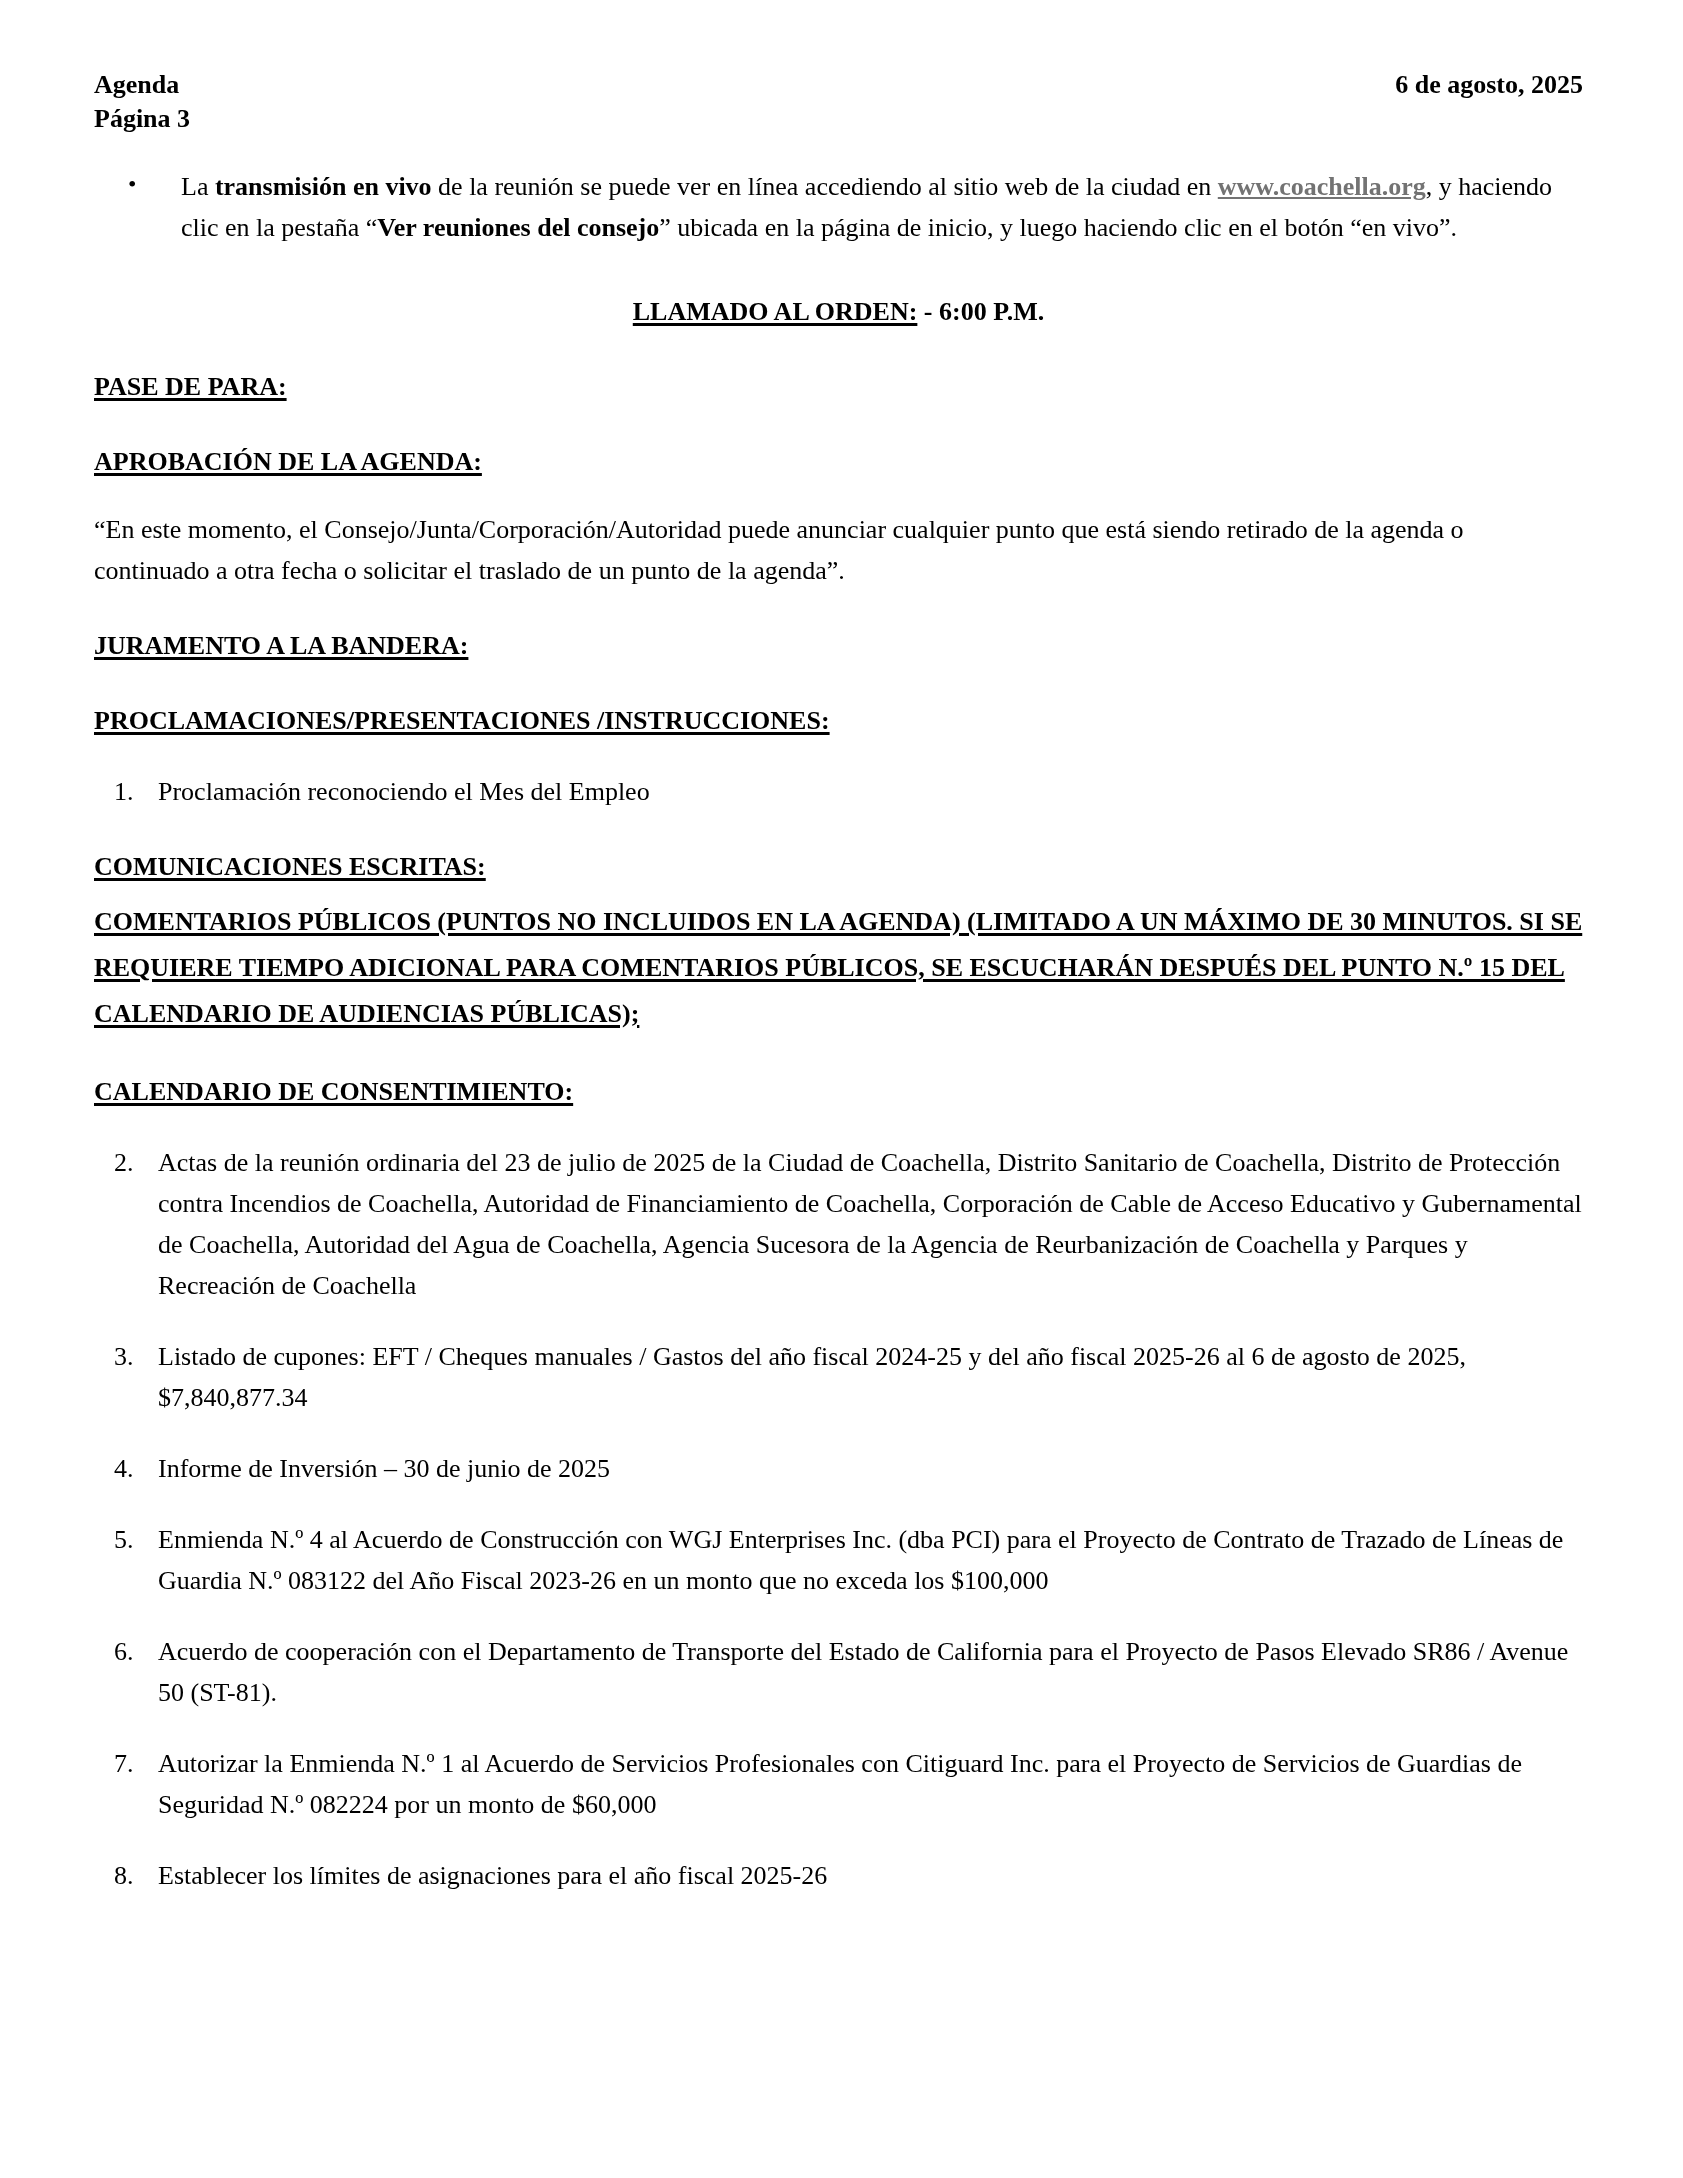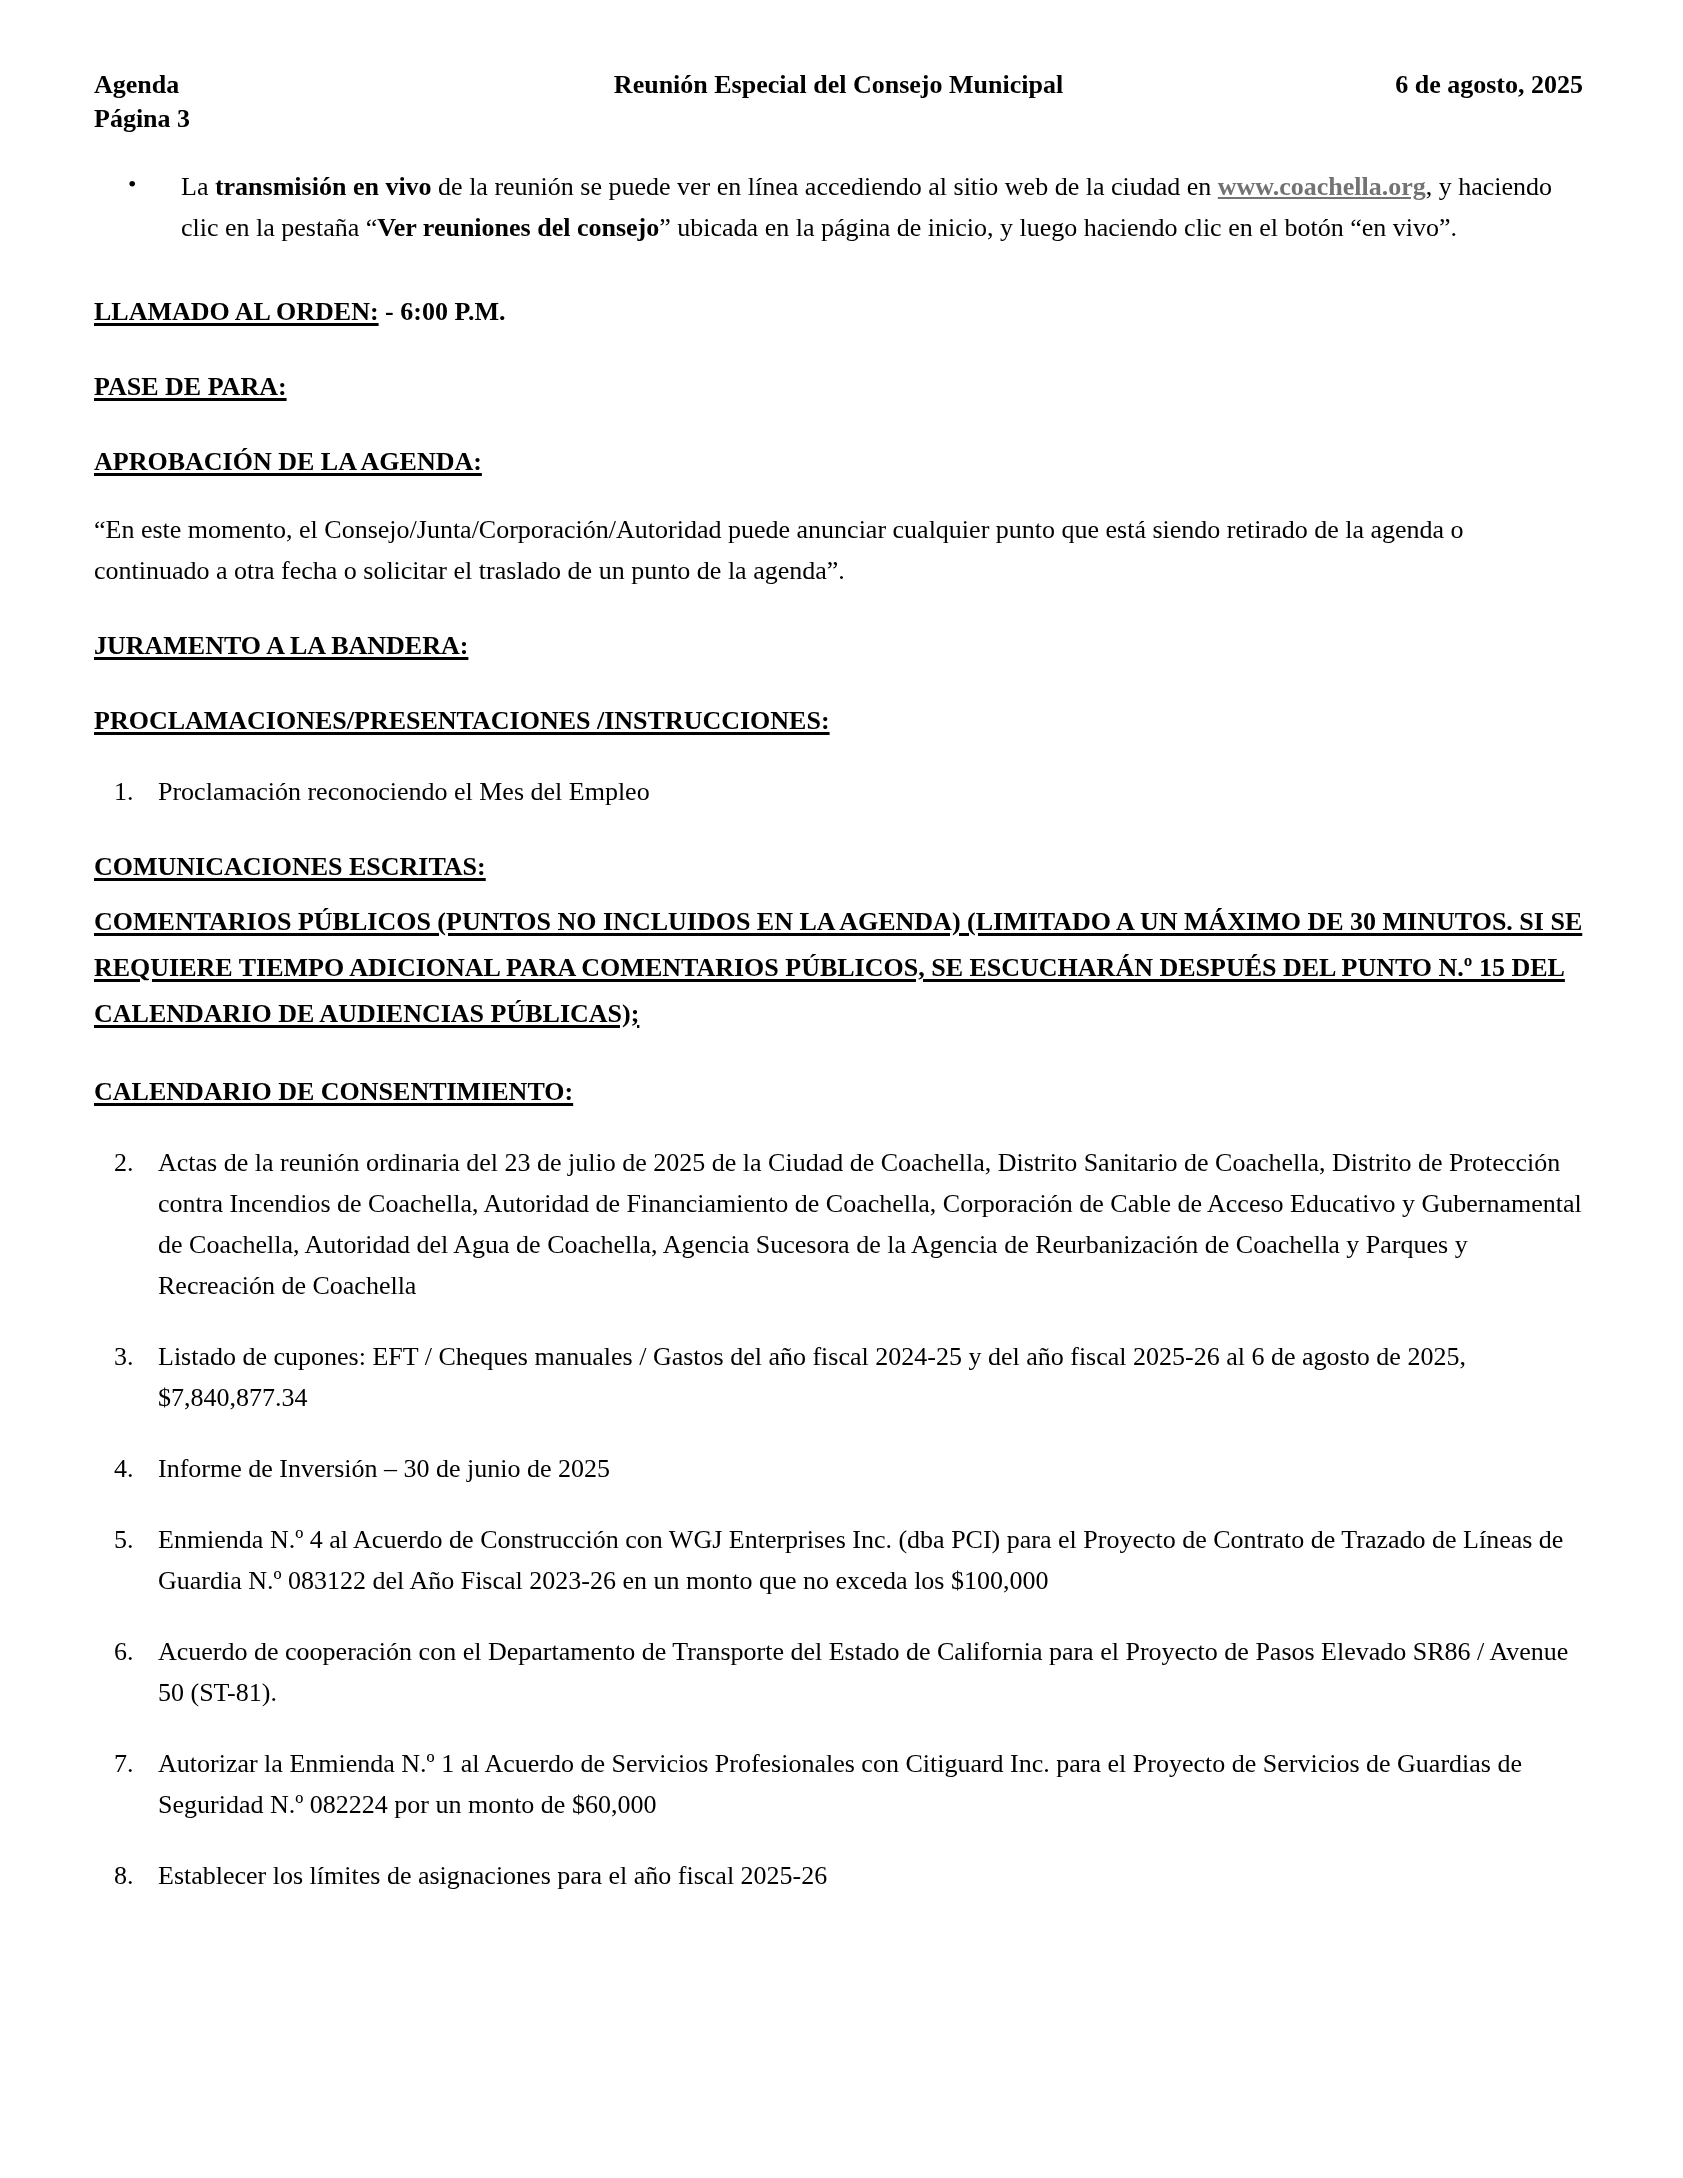--- a/index.html
+++ b/index.html
@@ -84,20 +84,21 @@
     font-weight: bold;
     text-decoration: underline;
   }
 
   
   .section-heading {
     font-weight: bold;
     font-size: 26px;
     line-height: 40px;
     margin-top: 34px;
+    text-align: center;
   }
   .section-heading .u {
     text-decoration: underline;
     text-underline-offset: 3px;
     text-decoration-thickness: 2.5px;
   }
   .section-heading .nou { text-decoration: none; }
 
   .heading-block {
     font-weight: bold;
@@ -133,21 +134,20 @@
   }
   .num-list.after-heading { margin-top: 8px; }
 </style>
 </head>
 <body>
 
 <div class="page">
 
   <div class="doc-header">
     <span class="hdr-left">Agenda</span>
-    <span class="hdr-center">Reunión Especial del Consejo Municipal</span>
     <span class="hdr-right">6 de agosto, 2025</span>
     <span class="hdr-sub">Página 3</span>
   </div>
 
   <ul class="bullet-list">
     <li class="bullet-item">
       <span class="bullet-marker">•</span>
       <span class="bullet-body"><span>La </span><b>transmisión en vivo</b><span> de la reunión se puede ver en línea accediendo al sitio web de la ciudad en </span><a class="weblink" href="#">www.coachella.org</a><span>, y haciendo clic en la pestaña “</span><b>Ver reuniones del consejo</b><span>” ubicada en la página de inicio, y luego haciendo clic en el botón “en vivo”.</span></span>
     </li>
   </ul>

